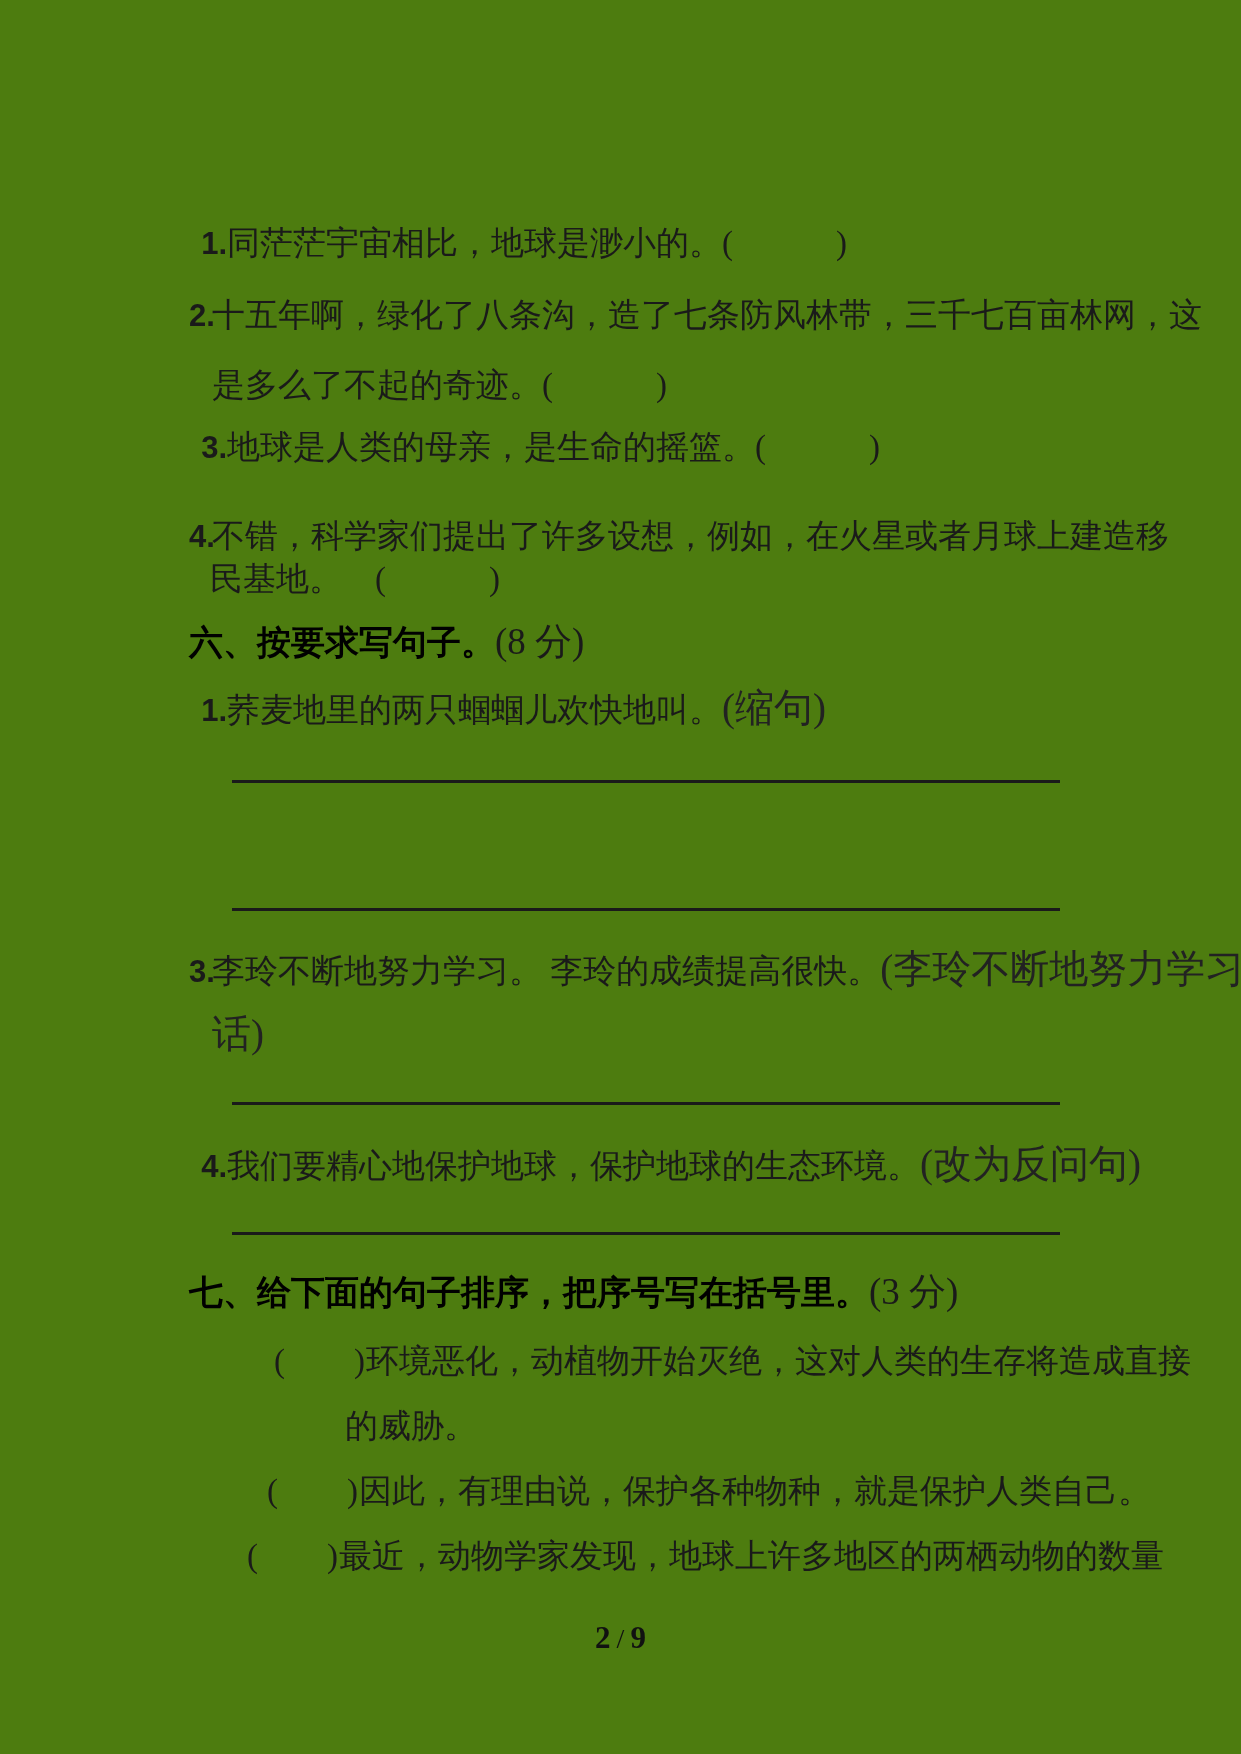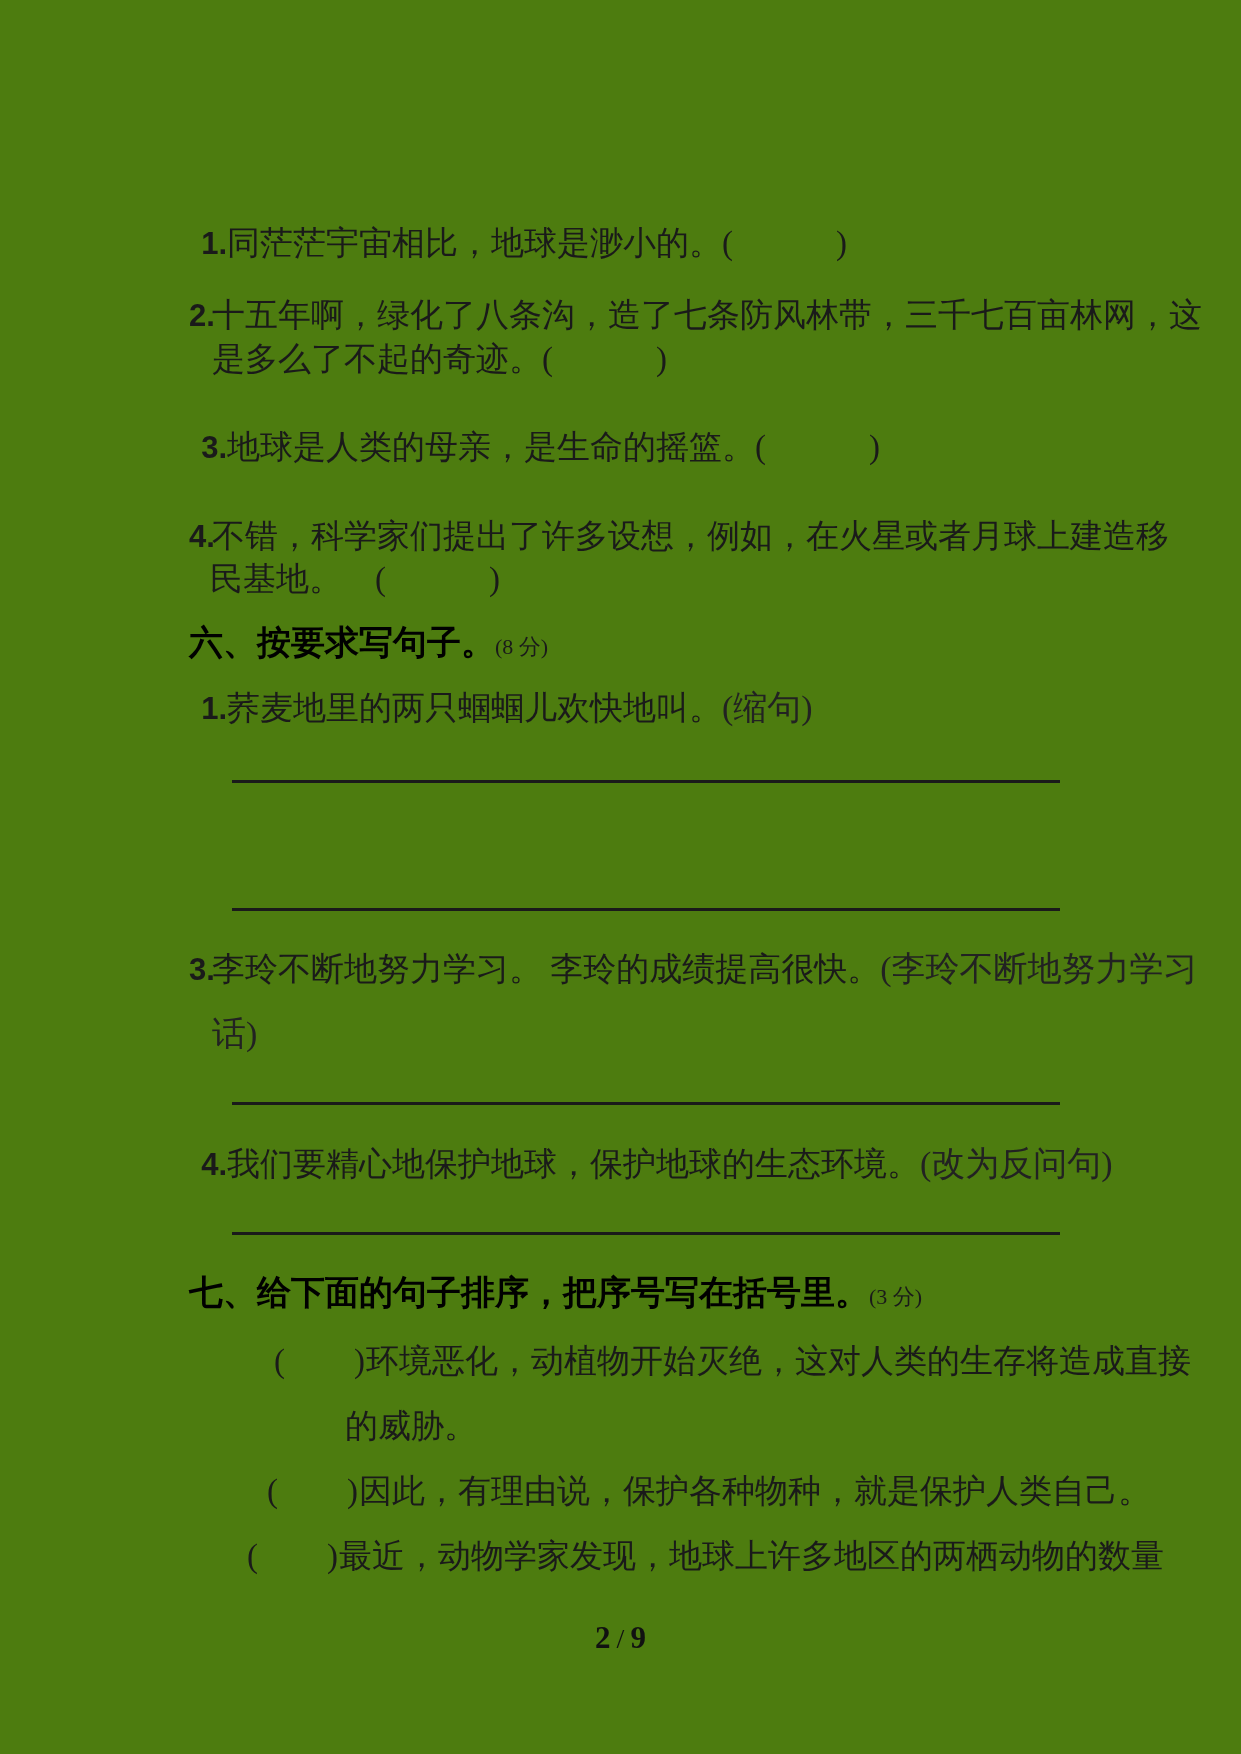--- a/index.html
+++ b/index.html
@@ -31,24 +31,24 @@
   .num.narrow { width: 23px; }
   .heading-text {
     font-family: "Liberation Sans", "DejaVu Sans", sans-serif;
     font-weight: 700;
     font-size: 34px;
     color: #000;
   }
   .score {
     font-family: "Liberation Serif", "DejaVu Serif", serif;
     font-weight: 400;
-    font-size: 22px;
+    font-size: 37px;
     color: #1a1a1a;
   }
-  .hint { font-size: 34px; color: #222; font-family: Liberation Serif, serif; }
+  .hint { font-size: 39px; color: #222; font-family: Liberation Serif, serif; }
   .bracket { letter-spacing: 1px; }
   .rule {
     position: absolute;
     left: 232px;
     width: 828px;
     height: 0;
     border-top: 3px solid #1a1a1a;
   }
   .footer {
     position: absolute;
@@ -68,21 +68,21 @@
 
 <div class="page">
 
   <div class="line" style="left:189px; top:222px">
     <span class="num wide">1.</span><span>同茫茫宇宙相比，地球是渺小的。</span><span class="bracket">(　　　)</span>
   </div>
 
   <div class="line" style="left:189px; top:294px">
     <span class="num narrow">2.</span><span>十五年啊，绿化了八条沟，造了七条防风林带，三千七百亩林网，这</span>
   </div>
-  <div class="line" style="left:212px; top:338px">
+  <div class="line" style="left:212px; top:364px">
     <span>是多么了不起的奇迹。</span><span class="bracket">(　　　)</span>
   </div>
 
   <div class="line" style="left:189px; top:426px">
     <span class="num wide">3.</span><span>地球是人类的母亲，是生命的摇篮。</span><span class="bracket">(　　　)</span>
   </div>
 
   <div class="line" style="left:189px; top:515px">
     <span class="num narrow">4.</span><span>不错，科学家们提出了许多设想，例如，在火星或者月球上建造移</span>
   </div>

